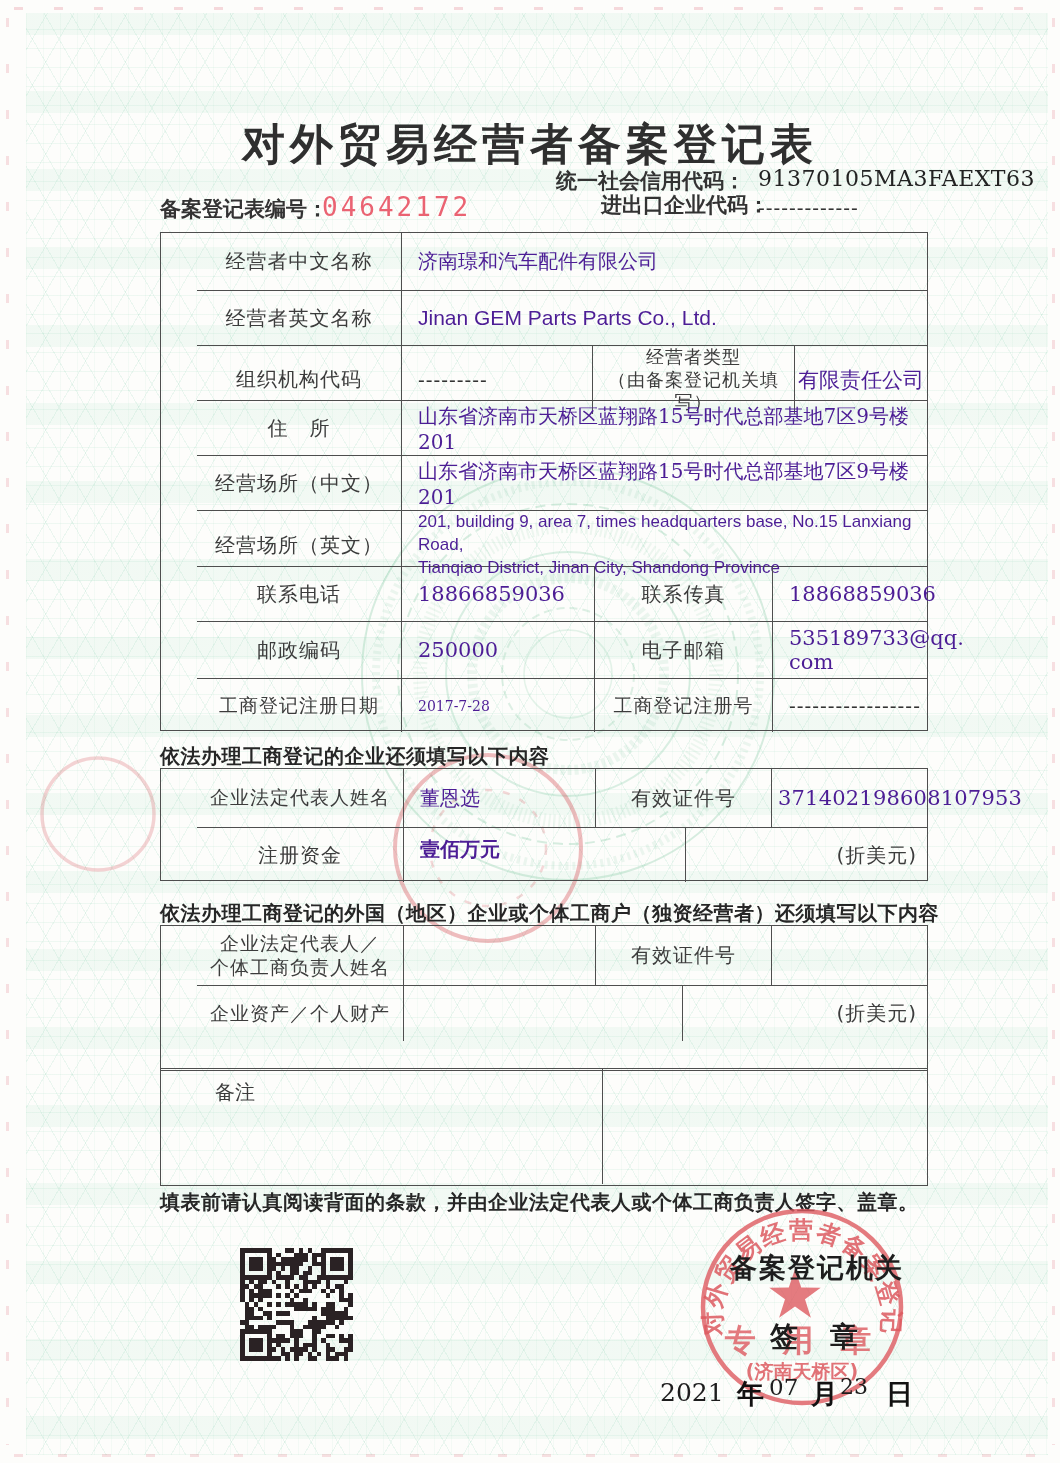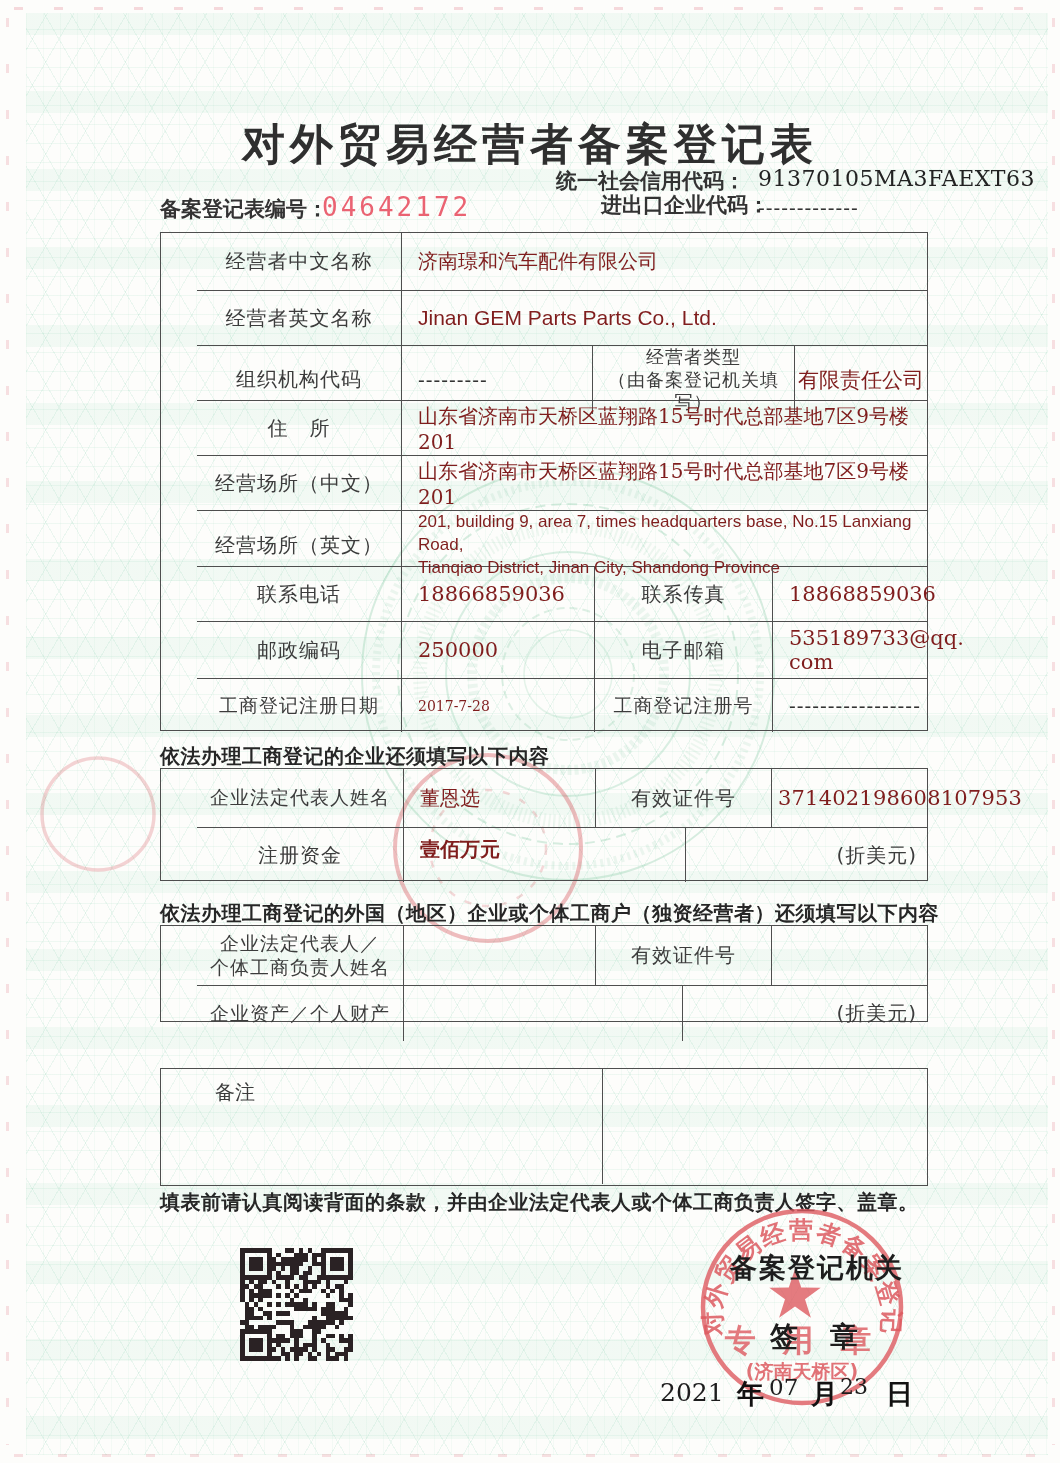--- a/index.html
+++ b/index.html
@@ -51,21 +51,21 @@
   .regno-value{position:absolute;left:322px;top:192px;font-size:26px;letter-spacing:3px;
     color:#ea6372;font-family:"DejaVu Sans Mono","Liberation Mono",monospace;font-weight:400;}
 
   
   .t{position:absolute;left:160px;width:768px;border:1.6px solid #4e4e4e;box-sizing:border-box;background:transparent;padding-left:36px;}
   .tr{display:grid;border-top:1.4px solid #4e4e4e;box-sizing:border-box;}
   .tr:first-child{border-top:none;}
   .td{border-left:1.4px solid #4e4e4e;box-sizing:border-box;display:flex;align-items:center;min-width:0;}
   .td:first-child{border-left:none;}
   .lbl{justify-content:center;text-align:center;font-size:20px;color:#3c3c3c;letter-spacing:1px;line-height:1.25;}
-  .val{padding-left:16px;font-family:"DejaVu Serif","Liberation Serif",serif;font-size:20px;color:#7f1d1d;}
+  .val{padding-left:16px;font-family:"DejaVu Serif","Liberation Serif",serif;font-size:20px;color:#4c1d95;}
   .val.en{font-family:"Liberation Sans","DejaVu Sans",sans-serif;}
   .val.small{font-size:17px;line-height:1.35;display:block;align-self:center;padding-top:0;}
   .val.dashes{letter-spacing:1px;color:#333;}
   .usd{justify-content:flex-end;padding-right:10px;font-size:20px;color:#3c3c3c;}
   .two-line{display:block;align-self:center;}
 
   .section-title{position:absolute;left:160px;font-size:20px;font-weight:600;color:#262626;letter-spacing:.5px;}
   .footer-note{position:absolute;left:160px;top:1189px;font-size:20px;font-weight:600;color:#262626;letter-spacing:.5px;}
 
   
@@ -189,21 +189,21 @@
       <div class="td val" style="padding-left:6px;font-size:21px;letter-spacing:.2px;">371402198608107953</div>
     </div>
     <div class="tr" style="grid-template-columns:206px 282px 1fr;height:55px;">
       <div class="td lbl">注册资金</div>
       <div class="td val" style="font-weight:600;align-items:flex-start;padding-top:8px;">壹佰万元</div>
       <div class="td lbl usd">(折美元)</div>
     </div>
   </div>
 
   <div class="section-title" style="top:900px;">依法办理工商登记的外国（地区）企业或个体工商户（独资经营者）还须填写以下内容</div>
-  <div class="t" style="top:925px;height:97px;">
+  <div class="t" style="top:925px;height:146px;">
     <div class="tr" style="grid-template-columns:206px 192px 176px 1fr;height:59px;">
       <div class="td lbl" style="font-size:19px;">
         <span class="two-line">
           <span style="display:block;">企业法定代表人／</span>
           <span style="display:block;">个体工商负责人姓名</span>
         </span>
       </div>
       <div class="td val"></div>
       <div class="td lbl">有效证件号</div>
       <div class="td val"></div>

